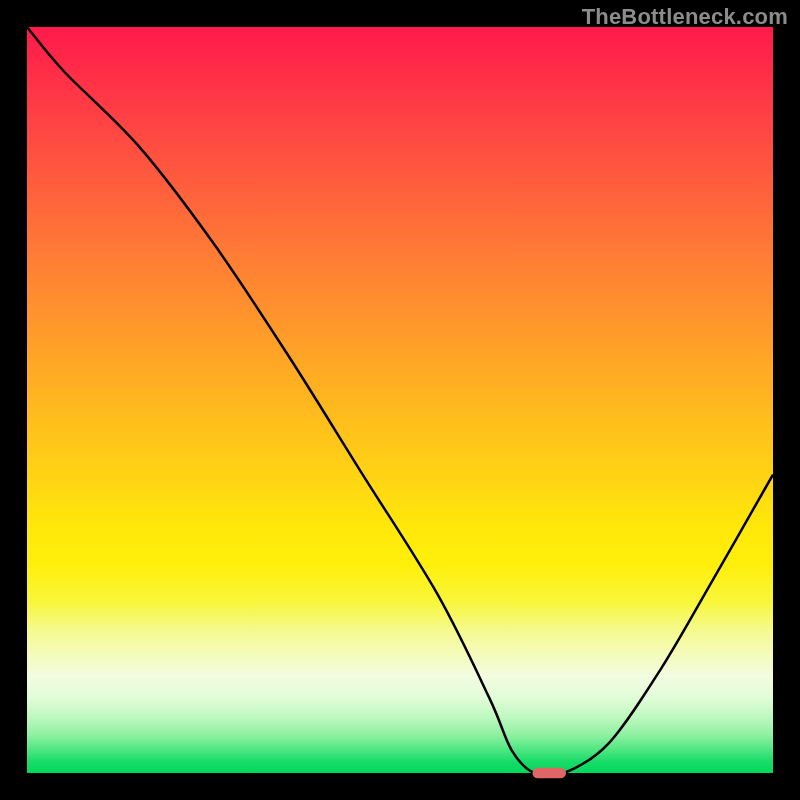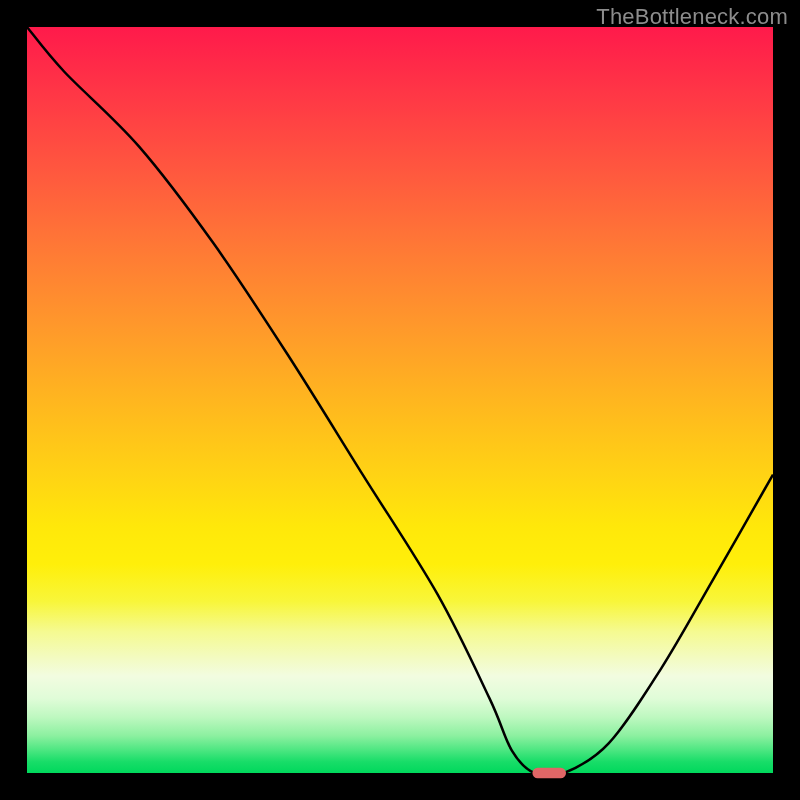--- a/index.html
+++ b/index.html
@@ -52,21 +52,21 @@
     width: 746px;
     height: 746px;
     overflow: visible;
   }
   .watermark {
     position: absolute;
     top: 4px;
     right: 12px;
     color: #8c8c8c;
     font-size: 22px;
-    font-weight: 400;
+    font-weight: 700;
     letter-spacing: 0.2px;
     pointer-events: none;
   }
   .curve {
     fill: none;
     stroke: #000;
     stroke-width: 2.5;
     stroke-linejoin: round;
     stroke-linecap: butt;
   }

